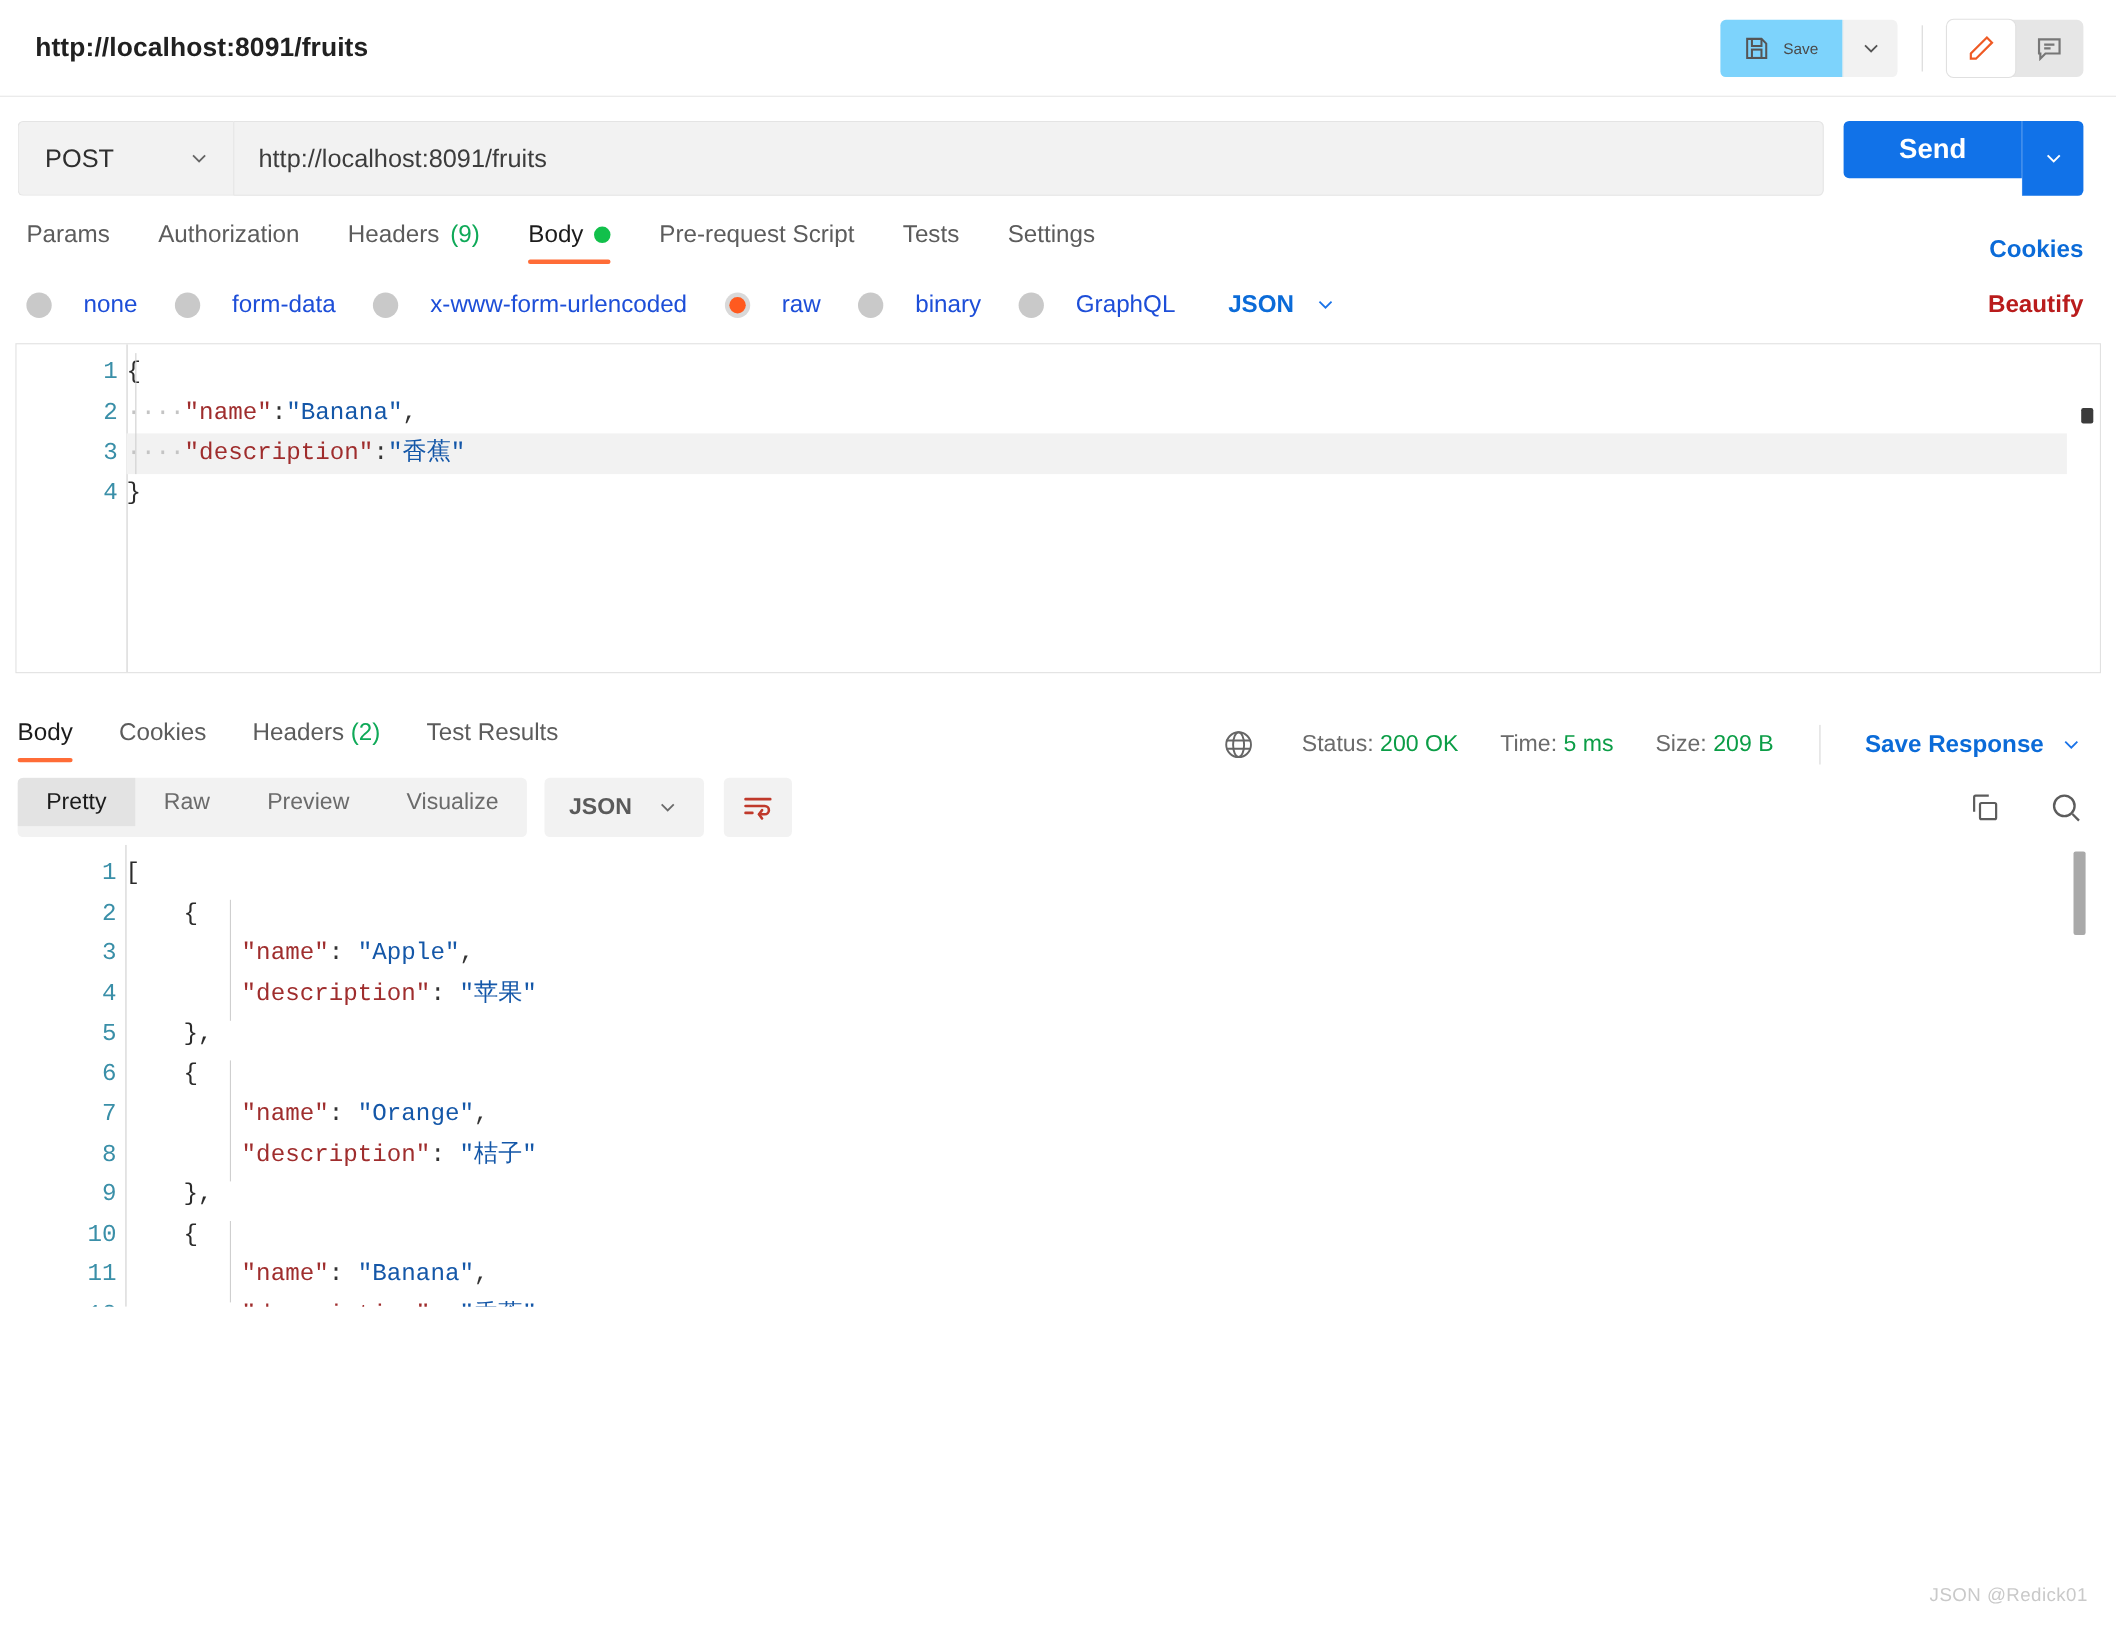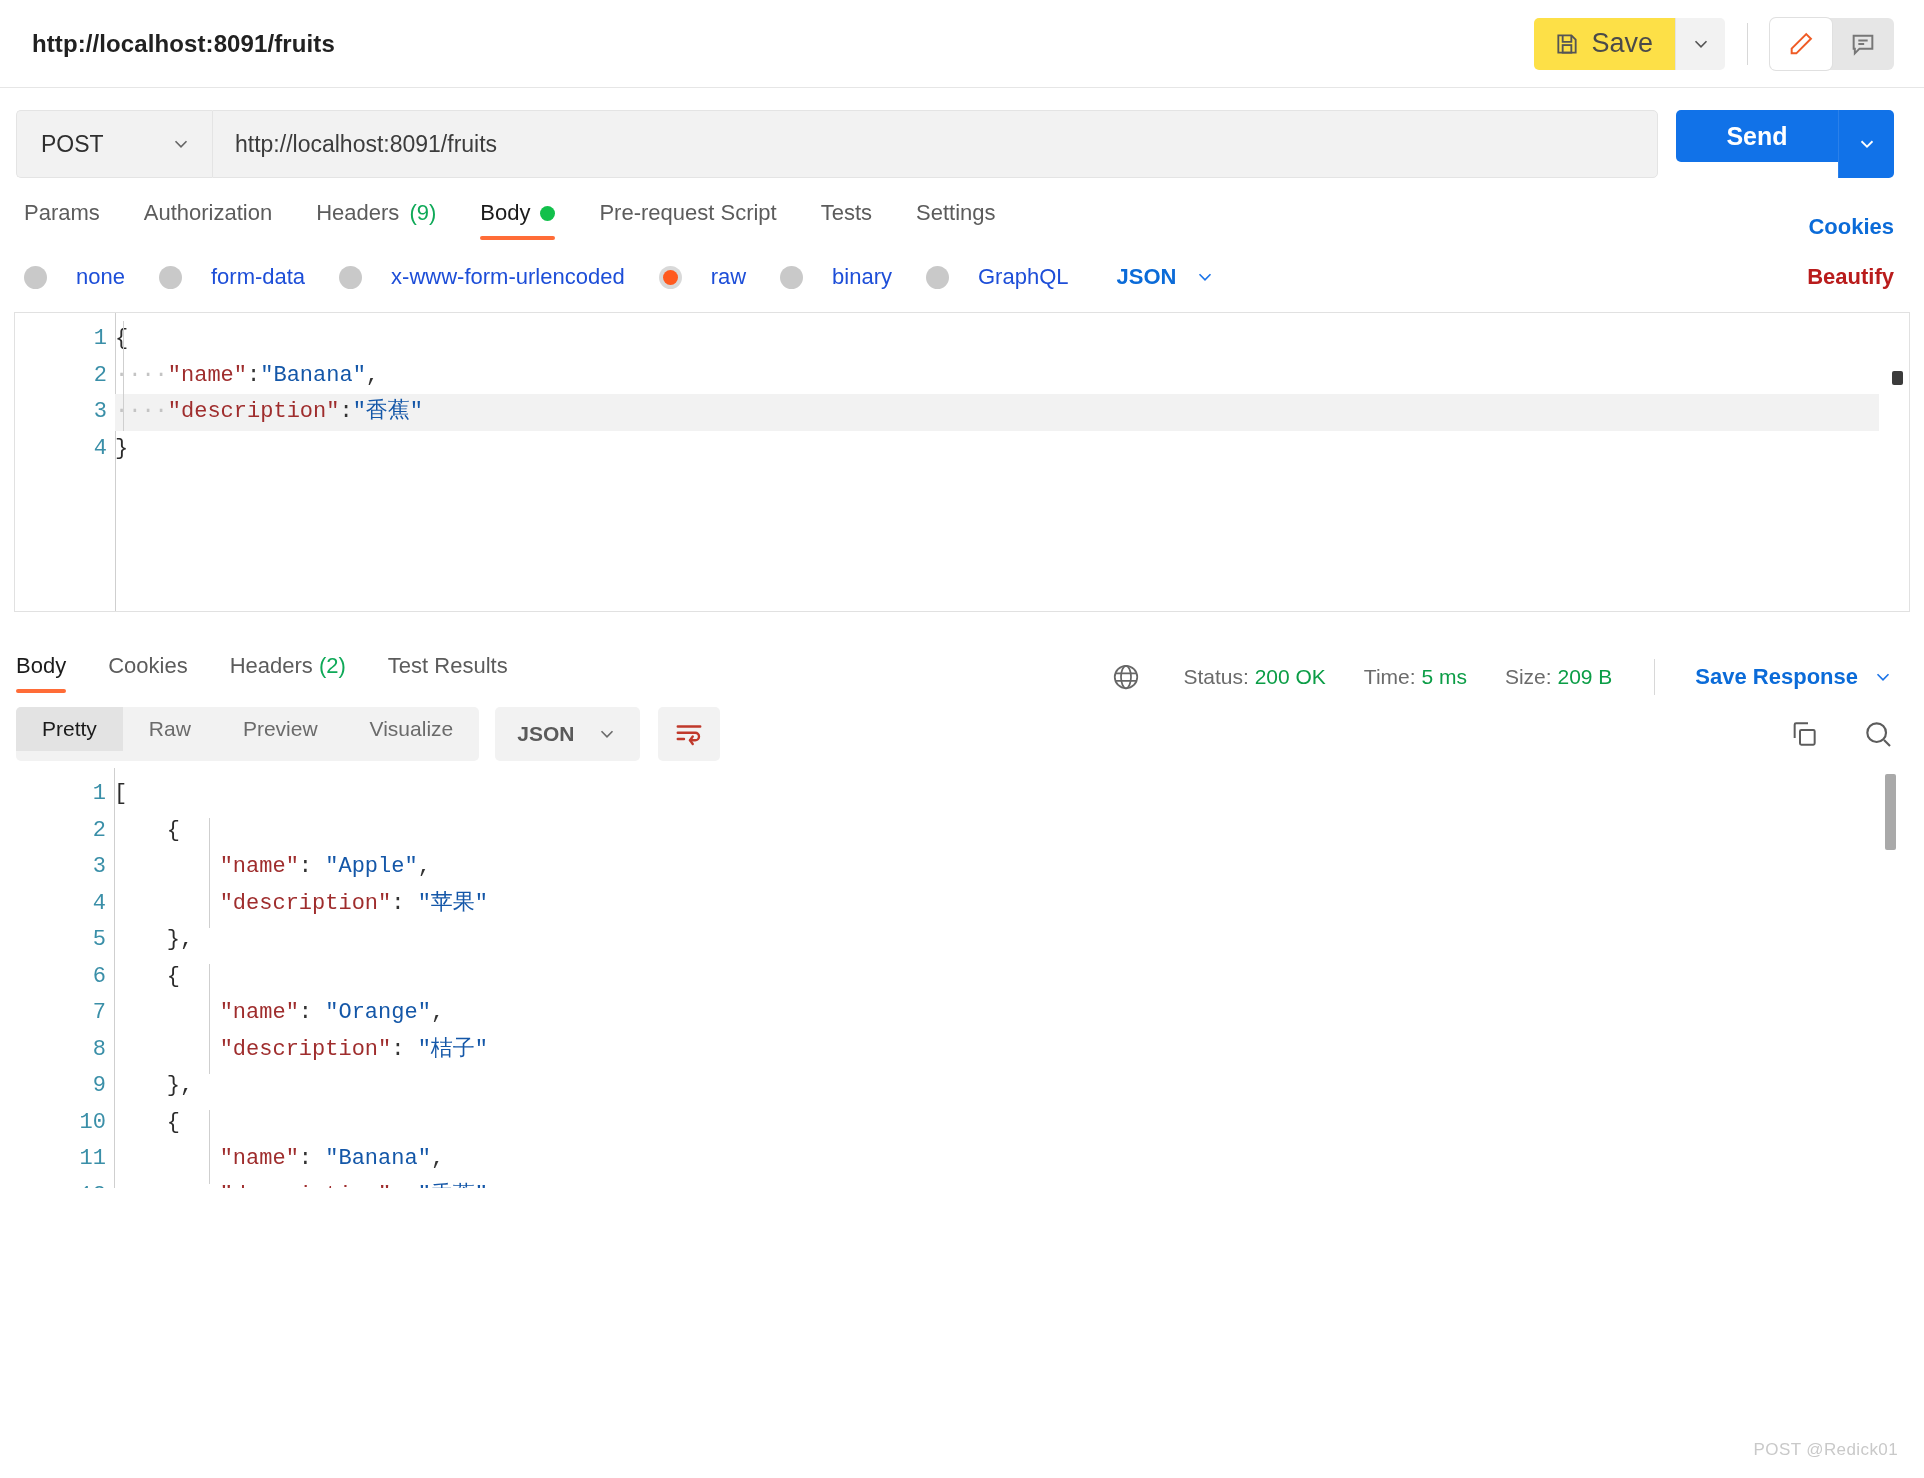--- a/index.html
+++ b/index.html
@@ -21,23 +21,23 @@
     padding: 0 30px 0 32px;
   }
   .req-title {
     font-size: 24px; font-weight: bold; color: #212121;
     letter-spacing: .1px;
   }
   .titlebar-right { margin-left: auto; display: flex; align-items: center; }
   .save-group { display: flex; align-items: center; }
   .save-btn {
     display: flex; align-items: center; gap: 11px;
-    background: #fde047; border: none; border-radius: 5px 0 0 5px;
+    background: #7dd3fc; border: none; border-radius: 5px 0 0 5px;
     height: 52px; padding: 0 22px 0 20px;
-    font-size: 27px; color: #4a4a4a; font-family: inherit; cursor: pointer;
+    font-size: 14px; color: #4a4a4a; font-family: inherit; cursor: pointer;
   }
   .save-caret {
     background: #f2f2f2; border: none; border-left: 1px solid #e3e3e3;
     border-radius: 0 5px 5px 0; height: 52px; width: 50px;
     display: flex; align-items: center; justify-content: center; cursor: pointer;
   }
   .tb-sep { width: 1px; height: 42px; background: #d8d8d8; margin: 0 22px; }
   .icon-pair { display: flex; align-items: center; background: #e6e6e6; border-radius: 6px; padding: 0; }
   .icon-btn {
     width: 62px; height: 52px; display: flex; align-items: center; justify-content: center;
@@ -409,14 +409,14 @@
         <div>11</div>
         <div>12</div>
       </div>
     <div class="codearea code" id="resp-code"><div class="ln"><span class="tok-brace">[</span></div><div class="ln"><span>    </span><span class="tok-brace">{</span></div><div class="ln"><span>        </span><span class="tok-key">"name"</span><span class="tok-punct">: </span><span class="tok-str">"Apple"</span><span class="tok-punct">,</span></div><div class="ln"><span>        </span><span class="tok-key">"description"</span><span class="tok-punct">: </span><span class="tok-str">"苹果"</span></div><div class="ln"><span>    </span><span class="tok-brace">},</span></div><div class="ln"><span>    </span><span class="tok-brace">{</span></div><div class="ln"><span>        </span><span class="tok-key">"name"</span><span class="tok-punct">: </span><span class="tok-str">"Orange"</span><span class="tok-punct">,</span></div><div class="ln"><span>        </span><span class="tok-key">"description"</span><span class="tok-punct">: </span><span class="tok-str">"桔子"</span></div><div class="ln"><span>    </span><span class="tok-brace">},</span></div><div class="ln"><span>    </span><span class="tok-brace">{</span></div><div class="ln"><span>        </span><span class="tok-key">"name"</span><span class="tok-punct">: </span><span class="tok-str">"Banana"</span><span class="tok-punct">,</span></div><div class="ln"><span>        </span><span class="tok-key">"description"</span><span class="tok-punct">: </span><span class="tok-str">"香蕉"</span></div></div>
     <div class="vscroll" style="top:6px; height:76px; background:#a9a9a9; right:14px;"></div>
   <div class="guide" style="left: 195px; top: 50px; height: 110px;"></div>
       <div class="guide" style="left: 195px; top: 196px; height: 110px;"></div>
       <div class="guide" style="left: 195px; top: 342px; height: 74px;"></div>
     </div>
 
-  <div class="watermark">POST @Redick01</div>
+  <div class="watermark">JSON @Redick01</div>
 </div>
 
 </body></html>

